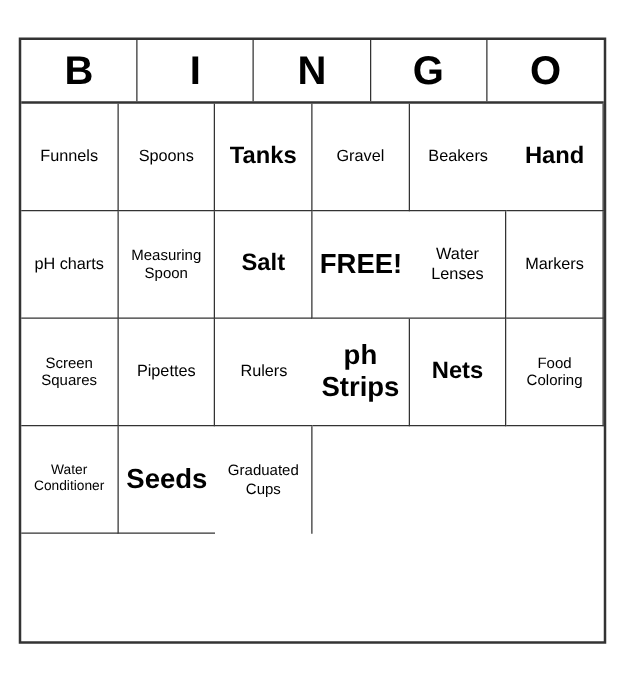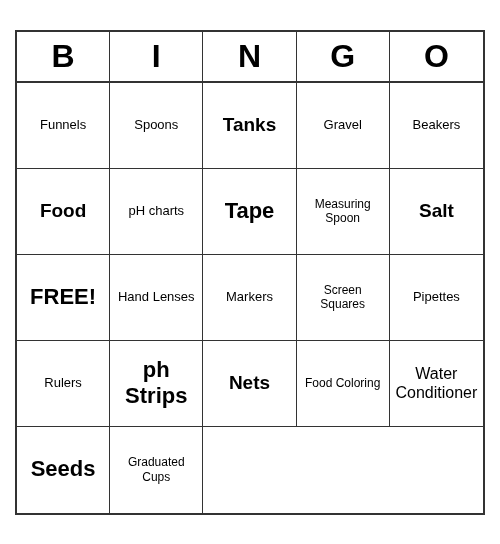--- a/index.html
+++ b/index.html
@@ -27,21 +27,21 @@
       font-size: 32px;
       font-weight: bold;
       padding: 6px 0;
       border-right: 1px solid #333;
     }
     .bingo-header-cell:last-child {
       border-right: none;
     }
     .bingo-grid {
       display: grid;
-      grid-template-columns: repeat(5, 1fr);
+      grid-template-columns: repeat(6, 1fr);
       grid-template-rows: repeat(5, 86px);
     }
     .bingo-cell {
       border-right: 1px solid #333;
       border-bottom: 1px solid #333;
       display: flex;
       align-items: center;
       justify-content: center;
       text-align: center;
       padding: 4px;
@@ -59,21 +59,21 @@
       font-weight: bold;
     }
     .cell-medium {
       font-size: 22px;
       font-weight: bold;
     }
     .cell-small {
       font-size: 12px;
     }
     .cell-xsmall {
-      font-size: 16px;
+      font-size: 11px;
     }
   </style>
 </head>
 <body>
 
 <div class="bingo-card">
   <div class="bingo-header">
   <div class="bingo-header-cell">B</div>
       <div class="bingo-header-cell">I</div>
       <div class="bingo-header-cell">N</div>
@@ -90,39 +90,36 @@
       <div class="bingo-cell">
         <span class="cell-large">Tanks</span>
       </div>
       <div class="bingo-cell">
         <span>Gravel</span>
       </div>
       <div class="bingo-cell">
         <span>Beakers</span>
       </div>
       <div class="bingo-cell">
-        <span class="cell-large">Food</span>
+        <span class="cell-large">Hand</span>
       </div>
       <div class="bingo-cell">
         <span>pH charts</span>
-      </div>
-      <div class="bingo-cell">
-        <span class="cell-medium">Tape</span>
       </div>
       <div class="bingo-cell">
         <span class="cell-small">Measuring Spoon</span>
       </div>
       <div class="bingo-cell">
         <span class="cell-large">Salt</span>
       </div>
       <div class="bingo-cell">
         <span class="cell-medium">FREE!</span>
       </div>
       <div class="bingo-cell">
-        <span>Hand Lenses</span>
+        <span>Water Lenses</span>
       </div>
       <div class="bingo-cell">
         <span>Markers</span>
       </div>
       <div class="bingo-cell">
         <span class="cell-small">Screen Squares</span>
       </div>
       <div class="bingo-cell">
         <span>Pipettes</span>
       </div>

